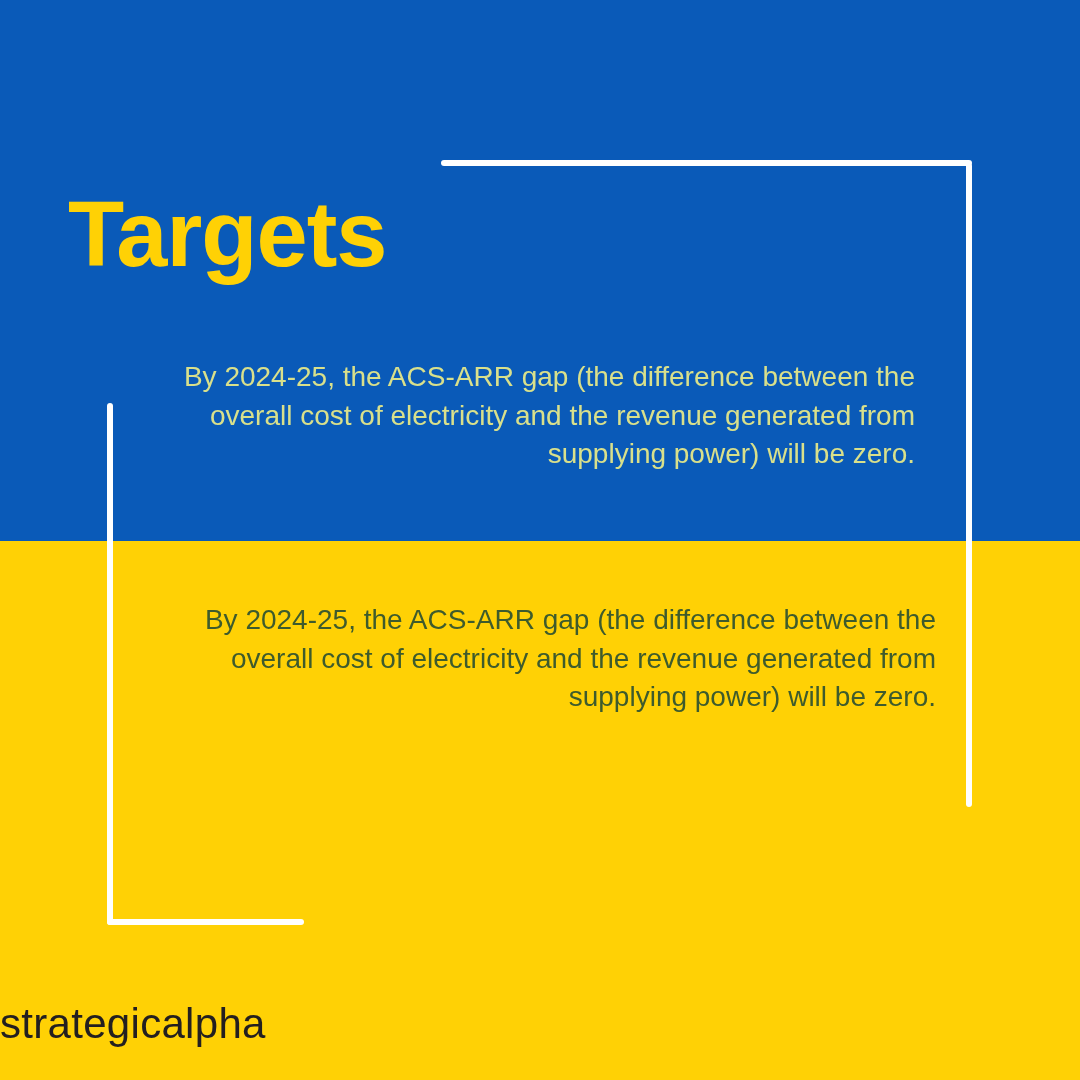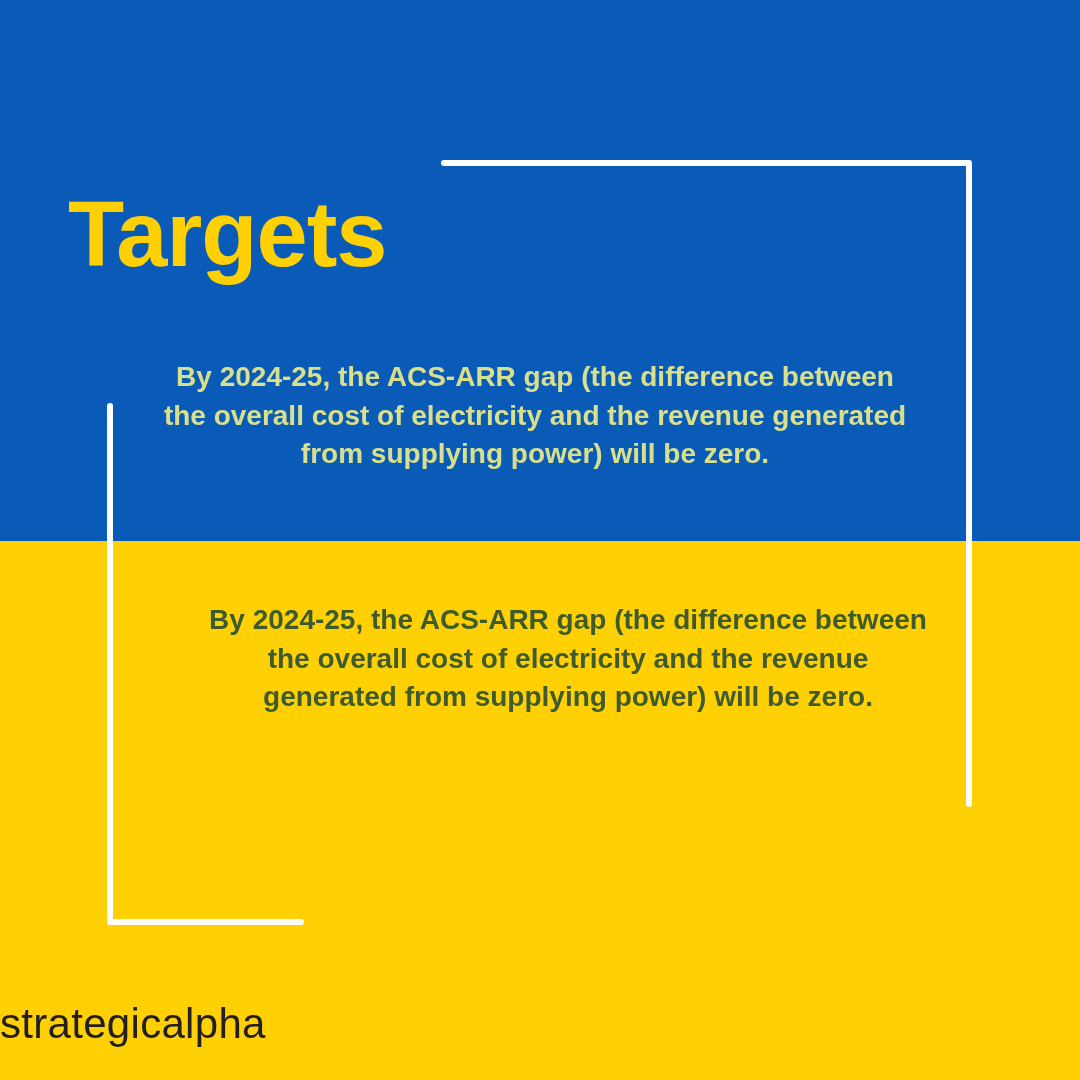--- a/index.html
+++ b/index.html
@@ -69,24 +69,24 @@
     font-size: 92px;
     font-weight: 700;
     line-height: 1;
     letter-spacing: -1px;
     color: #ffd105;
     white-space: nowrap;
   }
   
   .para {
     position: absolute;
-    text-align: center;
+    text-align: right;
     line-height: 1.38;
     font-size: 28px;
-    font-weight: 700;
+    font-weight: 400;
   }
   .para-top {
     left: 155px;
     top: 358px;
     width: 760px;
     color: #d9e08b;
   }
   .para-bottom {
     left: 200px;
     top: 601px;

